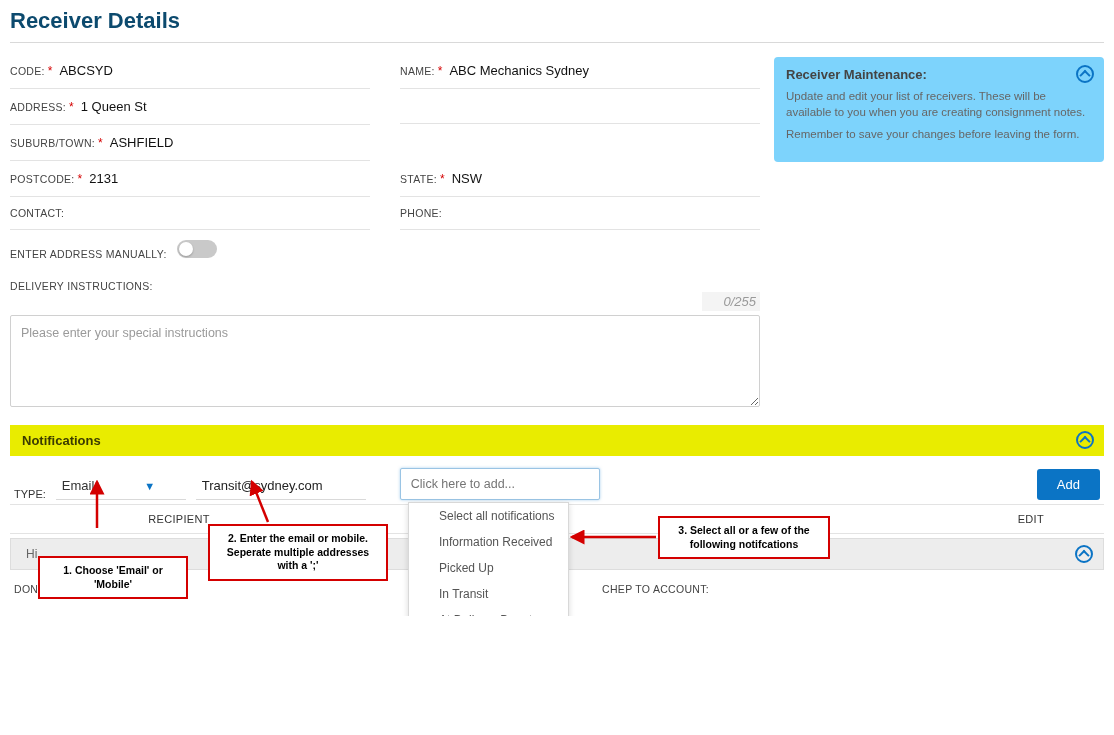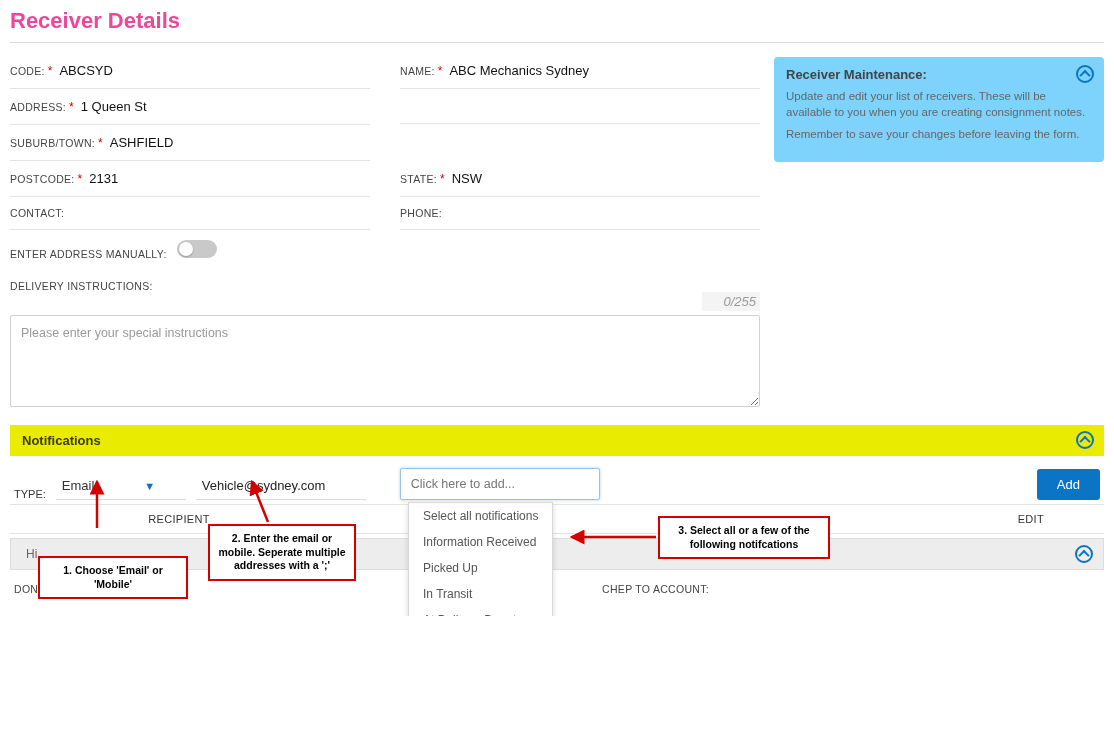--- a/index.html
+++ b/index.html
@@ -4,21 +4,21 @@
 <style>
   * { box-sizing: border-box; margin: 0; padding: 0; }
   body {
     font-family: Arial, Helvetica, sans-serif;
     background: #fff;
     color: #333;
     width: 1114px;
     padding: 8px 10px;
   }
   h1.page-title {
-    color: #ec4899;
+    color: #0c4a6e;
     font-size: 22px;
     font-weight: 700;
     margin-bottom: 6px;
   }
   .hr { border-top: 1px solid #d9d9d9; margin: 8px 0 14px; }
 
   .layout { display: flex; gap: 14px; }
   .left-col { flex: 1; min-width: 0; }
   .right-col { width: 330px; flex-shrink: 0; }
 
@@ -127,21 +127,21 @@
     margin-left: auto; cursor: pointer;
   }
 
   
   .dd-list {
     position: absolute; left: 398px; top: 46px;
     border: 1px solid #d8d8d8; background: #fff;
     box-shadow: 0 2px 6px rgba(0,0,0,0.15);
     min-width: 140px; z-index: 50; font-size: 12px;
   }
-  .dd-list div { padding: 6px 14px; color: #555; }
+  .dd-list div { padding: 6px 14px; color: #555; margin-left: 16px; }
 
   .table-hdr {
     display: flex; padding: 8px 14px;
     border-top: 1px solid #e3e3e3;
     border-bottom: 1px solid #e3e3e3;
     font-size: 11px; letter-spacing: .3px; color: #333;
     text-transform: uppercase; position: relative;
   }
   .table-hdr .col-rec { width: 310px; text-align: center; }
   .table-hdr .col-edit { position: absolute; right: 60px; }
@@ -303,21 +303,21 @@
 </div>
 
 <div class="rel">
 
   <div class="type-row">
     <span class="type-label">TYPE:</span>
     <span class="type-select">
       <span>Email</span>
       <span class="dd-caret">▼</span>
     </span>
-    <span class="recipient-val">Vehicle@sydney.com</span>
+    <span class="recipient-val">Transit@sydney.com</span>
     <input class="add-input" placeholder="Click here to add..." style="">
     <button class="add-btn">Add</button>
   </div>
 
   <div class="dd-list">
     <div>Select all notifications</div>
     <div>Information Received</div>
     <div>Picked Up</div>
     <div>In Transit</div>
     <div>At Delivery Depot</div>
@@ -357,21 +357,21 @@
   <div class="arrow" style="left:228px; top:22px;">
     <svg width="40" height="46">
         <defs>
           <marker id="ah2" markerWidth="6" markerHeight="6" refX="5" refY="3" orient="auto">
             <path d="M0,0 L6,3 L0,6 Z" fill="#d40000"></path>
           </marker>
         </defs>
         <line x1="30" y1="44" x2="14" y2="4" stroke="#d40000" stroke-width="2.5" marker-end="url(#ah2)"></line>
       </svg>
   </div>
-  <div class="callout" style="left:198px; top:68px; width:148px;">2. Enter the email or mobile. Seperate multiple addresses with a ';'</div>
+  <div class="callout" style="left:198px; top:68px; width:180px;">2. Enter the email or mobile. Seperate multiple addresses with a ';'</div>
 
   <div class="arrow" style="left:558px; top:72px;">
     <svg width="90" height="18">
         <defs>
           <marker id="ah3" markerWidth="6" markerHeight="6" refX="5" refY="3" orient="auto">
             <path d="M0,0 L6,3 L0,6 Z" fill="#d40000"></path>
           </marker>
         </defs>
         <line x1="88" y1="9" x2="4" y2="9" stroke="#d40000" stroke-width="2.5" marker-end="url(#ah3)"></line>
       </svg>

